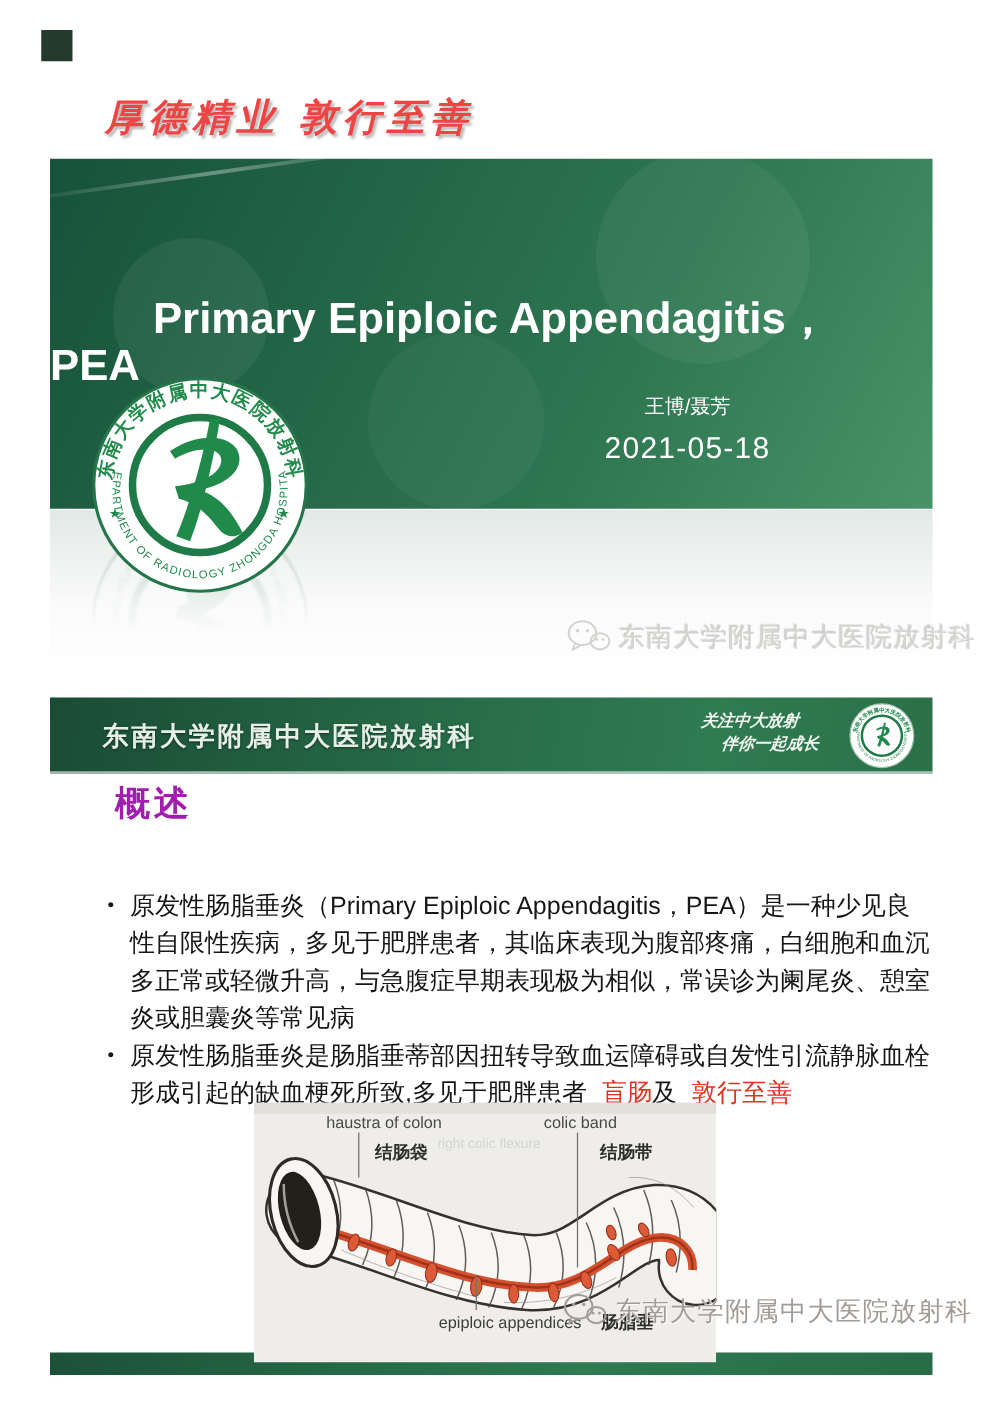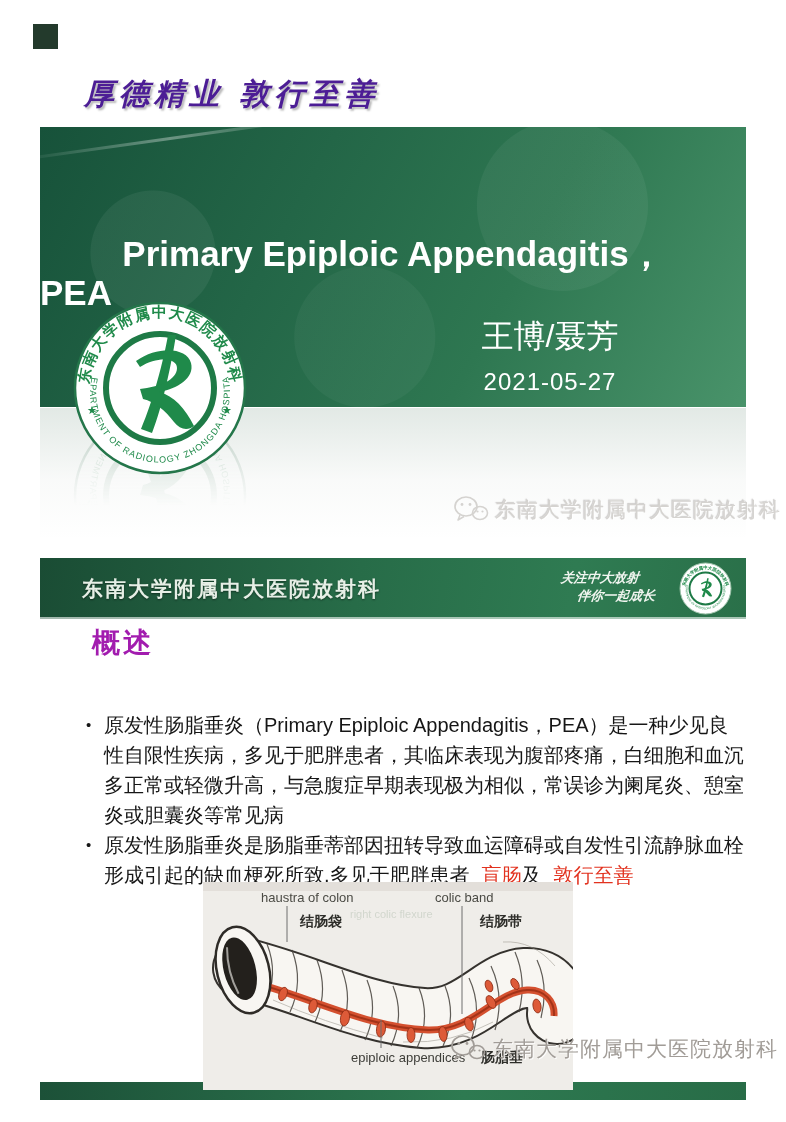--- a/index.html
+++ b/index.html
@@ -5,42 +5,42 @@
   html,body{margin:0;padding:0;background:#ffffff;}
   .page{position:relative;width:786px;height:1122px;background:#ffffff;overflow:hidden;
         font-family:"Liberation Sans",sans-serif;}
   .abs{position:absolute;}
 
   
   .corner-square{left:33px;top:24px;width:25px;height:25px;background:#233a2c;}
 
   
   .motto{left:84px;top:74px;font-family:"DejaVu Serif",serif;font-style:italic;font-weight:bold;
-         font-size:30px;color:#4c1d95;letter-spacing:5px;
+         font-size:30px;color:#ef4444;letter-spacing:5px;
          text-shadow:2px 2px 2px rgba(0,0,0,.28);white-space:nowrap;}
 
   
   .banner{left:40px;top:127px;width:706px;height:280px;overflow:hidden;
           background:linear-gradient(118deg,#17523a 0%,#236647 35%,#2e7751 65%,#49936a 100%);}
   .banner .pattern{position:absolute;inset:0;
           background:
             radial-gradient(circle at 16% 45%, rgba(255,255,255,.06) 0 62px, rgba(255,255,255,0) 63px),
             radial-gradient(circle at 74% 28%, rgba(255,255,255,.05) 0 85px, rgba(255,255,255,0) 86px),
             radial-gradient(circle at 46% 75%, rgba(255,255,255,.04) 0 70px, rgba(255,255,255,0) 71px);}
   .banner .streak{position:absolute;left:-30px;top:10px;width:320px;height:3px;
           background:linear-gradient(90deg,rgba(255,255,255,0),rgba(255,255,255,.35),rgba(255,255,255,0));
           transform:rotate(-8deg);}
   .title-cn{position:absolute;top:28px;left:0;width:100%;text-align:center;color:#fff;
             font-size:55px;font-weight:bold;letter-spacing:5px;}
   .title-en{position:absolute;top:104px;left:0;width:100%;text-align:center;color:#fff;
             font-size:35px;font-weight:bold;}
   .title-en2{position:absolute;top:146px;left:0;width:100%;text-align:left;color:#fff;
             font-size:35px;font-weight:bold;}
   .byline{position:absolute;left:360px;top:188px;width:300px;text-align:center;color:#fff;}
-  .byline .authors{font-size:32px;margin-bottom:9px;}
+  .byline .authors{font-size:16px;margin-bottom:9px;}
   .byline .date{font-size:24px;letter-spacing:1px;}
 
   
   .logo-main{left:73px;top:301px;width:174px;height:174px;z-index:3;}
 
   
   .banner-ghost{left:40px;top:408px;width:706px;height:132px;
           background:linear-gradient(to bottom,rgba(110,145,125,.20),rgba(170,185,175,.07) 55%,rgba(255,255,255,0));}
   .logo-ghost{left:73px;top:409px;width:174px;height:108px;overflow:hidden;opacity:.28;
           filter:grayscale(.35) blur(.7px);
@@ -92,21 +92,21 @@
 
   <div class="abs motto">厚德精业 敦行至善</div>
 
   <div class="abs banner">
     <div class="pattern"></div>
     <div class="streak"></div>
     <div class="title-en">Primary Epiploic Appendagitis，</div>
     <div class="title-en2">PEA</div>
     <div class="byline">
       <div class="authors">王博/聂芳</div>
-      <div class="date">2021-05-27</div>
+      <div class="date">2021-05-18</div>
     </div>
   </div>
 
   <div class="abs logo-main">
     <svg width="174" height="174" viewBox="0 0 174 174">
       <circle cx="87" cy="87" r="85" fill="#ffffff" stroke="#24764a" stroke-width="2.5"></circle>
       <path id="arcTopBig" d="M 17 99 A 71 71 0 1 1 157 99" fill="none"></path>
       <text font-size="15" font-weight="bold" fill="#1f8a4a" letter-spacing="1.5">
         <textPath href="#arcTopBig" startOffset="50%" text-anchor="middle">东南大学附属中大医院放射科</textPath>
       </text>

